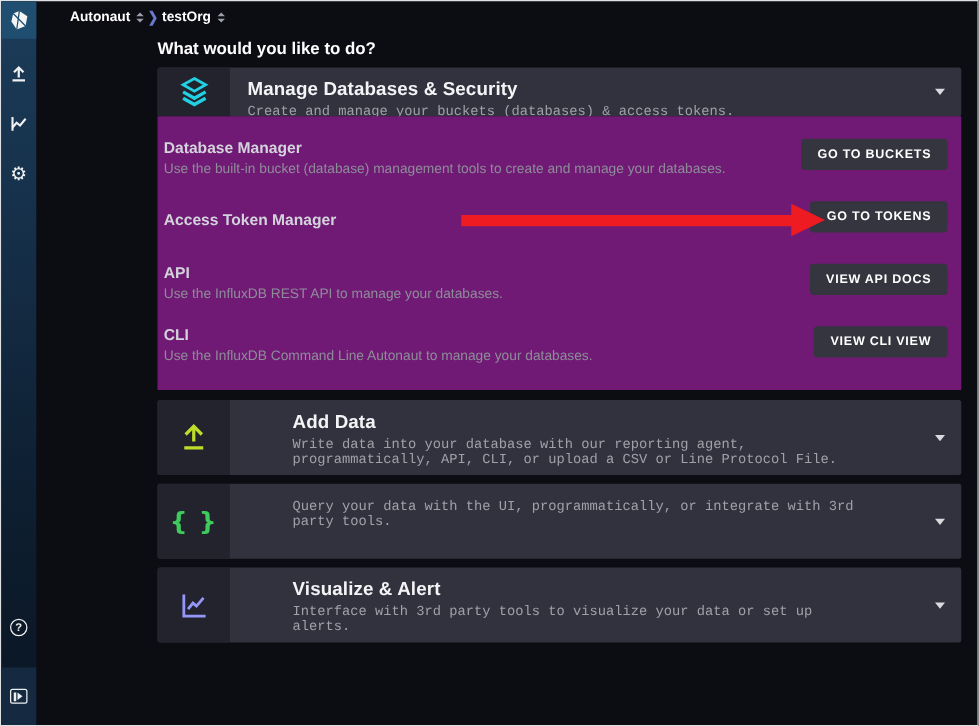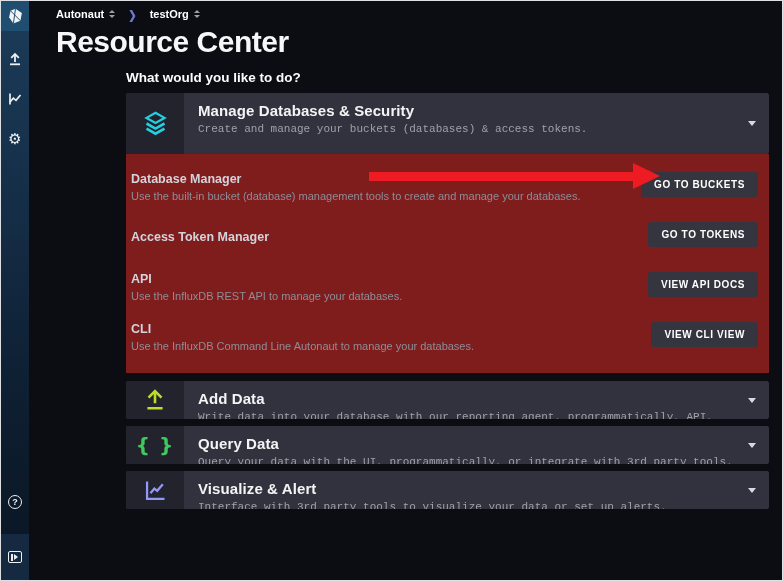--- a/index.html
+++ b/index.html
@@ -26,45 +26,45 @@
   .help-circle { width:14px; height:14px; border:1.5px solid #eef0f2; border-radius:50%; color:#eef0f2;
     font-size:9px; font-weight:bold; display:flex; align-items:center; justify-content:center; }
   .bottom-tile { width:28px; height:46px; background:#152a40; display:flex; align-items:center; justify-content:center; cursor:pointer; }
   .panel-toggle { width:14px; height:12px; border:1.5px solid #eef0f2; border-radius:2px; display:flex; align-items:center; padding-left:2px; gap:1.5px; }
   .panel-toggle .bar { width:1.5px; height:7px; background:#eef0f2; }
   .panel-toggle .tri { width:0; height:0; border-left:4px solid #eef0f2; border-top:3.5px solid transparent; border-bottom:3.5px solid transparent; }
 
   
   .main { position:absolute; left:28px; top:0; right:0; bottom:0; padding-left:27px; }
 
-  .breadcrumb { display:flex; align-items:center; gap:13px; padding-top:7px; font-size:11px; font-weight:bold; color:#ffffff; }
+  .breadcrumb { display:flex; align-items:center; gap:3px; padding-top:7px; font-size:11px; font-weight:bold; color:#ffffff; }
   .crumb { display:flex; align-items:center; gap:5px; cursor:pointer; }
   .sort-caret { display:flex; flex-direction:column; gap:2px; }
   .sort-caret .up { width:0; height:0; border-bottom:3.5px solid #9aa0a8; border-left:3.5px solid transparent; border-right:3.5px solid transparent; }
   .sort-caret .down { width:0; height:0; border-top:3.5px solid #9aa0a8; border-left:3.5px solid transparent; border-right:3.5px solid transparent; }
   .crumb-sep { color:#6d79cf; font-size:10px; font-weight:bold; transform:scaleY(1.15); }
 
   .page-title { margin-top:5px; font-size:30px; font-weight:800; letter-spacing:-0.5px; color:#f7f7f9; }
   .prompt { margin:11px 0 8px 70px; font-size:13.5px; font-weight:bold; color:#fdfdfe; }
 
   .panels { margin-left:70px; width:643px; }
 
   .panel-header {
-    display:flex; align-items:stretch; height:61px; background:#32323e; border-radius:2px;
+    display:flex; align-items:stretch; height:39px; background:#32323e; border-radius:2px;
     overflow:hidden; cursor:pointer;
   }
-  .panel-header.short { height:38px; }
+  .panel-header.short { height:60px;gap:36px; }
   .icon-box { width:58px; flex:0 0 58px; background:#23232d; display:flex; align-items:center; justify-content:center; }
   .header-text { flex:1; padding:9px 14px 0 14px; }
   .header-title { font-size:15px; font-weight:bold; color:#f4f4f6; letter-spacing:0.1px; }
   .header-desc { margin-top:4px; font-size:11px; color:#9fa0a8;font-family:Liberation Mono, monospace; }
   .header-caret { display:flex; align-items:center; padding-right:13px; }
   .caret-down { width:0; height:0; border-top:5px solid #d9d9df; border-left:4.5px solid transparent; border-right:4.5px solid transparent; }
 
-  .panel-content { background:#7f1d1d; padding:5px 11px 14px 5px; }
+  .panel-content { background:#701a75; padding:5px 11px 14px 5px; }
   .resource-row { display:flex; align-items:center; justify-content:space-between; height:50px; }
   .row-text { padding-top:6px; }
   .row-title { font-size:12.5px; font-weight:bold; color:#d3d3db; }
   .row-desc { margin-top:4px; font-size:11px; color:#8d8d98; }
   .row-button {
     background:#35353f; border:none; border-radius:3px; color:#ffffff;
     font-family:"Liberation Sans", sans-serif; font-size:10px; font-weight:bold; letter-spacing:0.6px;
     padding:7px 13px; cursor:pointer; white-space:nowrap;
   }
 
@@ -135,21 +135,20 @@
       <span class="crumb-sep">❯</span>
       <span class="crumb">
         <span>testOrg</span>
         <span class="sort-caret">
             <span class="up"></span>
             <span class="down"></span>
           </span>
       </span>
     </div>
 
-    <div class="page-title">Resource Center</div>
     <div class="prompt">What would you like to do?</div>
 
     <div class="panels">
 
       <div class="panel-header">
         <div class="icon-box">
           <svg width="27" height="27" viewBox="0 0 24 24">
             <path d="M12 2.5 L20 7 L12 11.5 L4 7 Z" fill="none" stroke="#22d0e3" stroke-width="2"></path>
             <path d="M4 12 L12 16.5 L20 12" fill="none" stroke="#22d0e3" stroke-width="2.4"></path>
             <path d="M4 16.5 L12 21 L20 16.5" fill="none" stroke="#22d0e3" stroke-width="2.4"></path>
@@ -218,21 +217,20 @@
         </div>
       </div>
 
       <div class="panel-gap small"></div>
 
       <div class="panel-header short">
         <div class="icon-box">
           <span class="braces-glyph">{ }</span>
         </div>
         <div class="header-text">
-          <div class="header-title">Query Data</div>
           <div class="header-desc">Query your data with the UI, programmatically, or integrate with 3rd party tools.</div>
         </div>
         <div class="header-caret">
           <span class="caret-down"></span>
         </div>
       </div>
 
       <div class="panel-gap small"></div>
 
       <div class="panel-header short">

